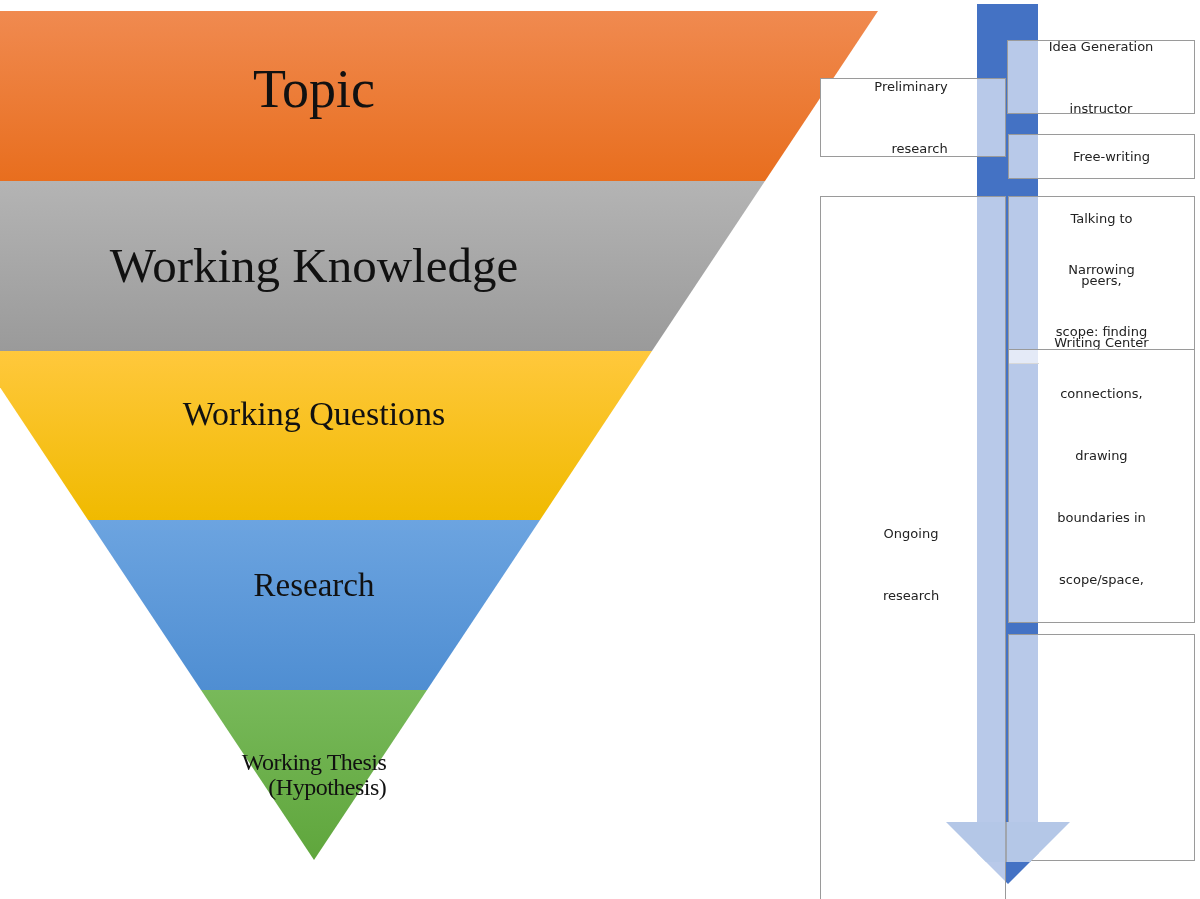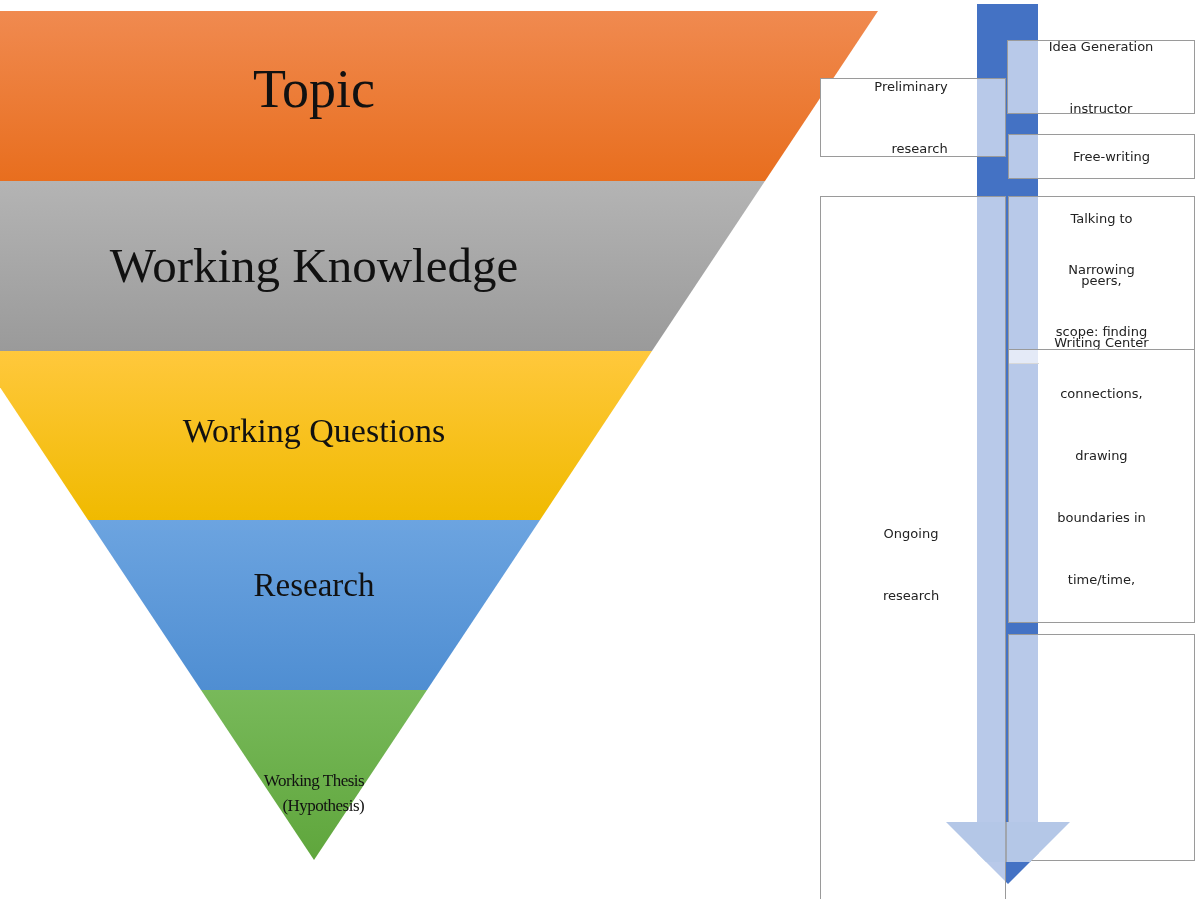--- a/index.html
+++ b/index.html
@@ -45,25 +45,25 @@
 
   <polygon fill="url(#g0)" points="-250,11 878,11 765,181 -137,181"></polygon>
   <polygon fill="url(#g1)" points="-137,181 765,181 652,351 -24,351"></polygon>
   <polygon fill="url(#g2)" points="-24,351 652,351 540,520 88,520"></polygon>
   <polygon fill="url(#g3)" points="88,520 540,520 427,690 201,690"></polygon>
   <polygon fill="url(#g4)" points="201,690 427,690 314,860"></polygon>
 </svg>
 
 <div class="funnel-label" style="left:314px; top:60px; font-size:54px;">Topic</div>
 <div class="funnel-label" style="left:314px; top:240px; font-size:49px;">Working Knowledge</div>
-<div class="funnel-label" style="left:314px; top:413px; font-size:34px;">Working Questions</div>
+<div class="funnel-label" style="left:314px; top:396px; font-size:34px;">Working Questions</div>
 <div class="funnel-label" style="left:314px; top:563px; font-size:33px; line-height:44px;">
   <div>Research</div>
 </div>
-<div class="funnel-label" style="left:314px; top:750px; font-size:17px; line-height:25px; letter-spacing:-0.5px;margin-top:18px;">
+<div class="funnel-label" style="left:314px; top:750px; font-size:24px; line-height:25px; letter-spacing:-0.5px;">
   <div>Working Thesis</div>
   <div>(Hypothesis)</div>
 </div>
 
 <div id="flow-bar"></div>
 <svg id="flow-arrowhead" viewBox="0 0 1200 899" xmlns="http://www.w3.org/2000/svg">
   <polygon points="946,822 1070,822 1008,884" fill="#4472C4"></polygon>
 </svg>
 
 <div class="box" style="left:820px; top:78px; width:186px; height:79px;text-align:right;">
@@ -103,21 +103,21 @@
   </span>
 </div>
 <div class="box" style="left:1008px; top:349px; width:187px; height:274px;">
   <div class="box-fill" style="left:30px; top:0; right:0; height:100%;"></div>
   <span>
     <div>Narrowing</div>
     <div>scope: finding</div>
     <div>connections,</div>
     <div>drawing</div>
     <div>boundaries in</div>
-    <div>time/time,</div>
+    <div>scope/space,</div>
     <div>complicating</div>
     <div>questions</div>
   </span>
 </div>
 <div class="box" style="left:1008px; top:634px; width:187px; height:227px;">
   <div class="box-fill" style="left:30px; top:0; right:0; height:100%;"></div>
 </div>
 
 <svg style="position:absolute;left:0;top:0;width:1200px;height:899px;pointer-events:none;" viewBox="0 0 1200 899" xmlns="http://www.w3.org/2000/svg">
   <polygon points="946,822 1070,822 1030,862 986,862" fill="#B4C7E7"></polygon>

